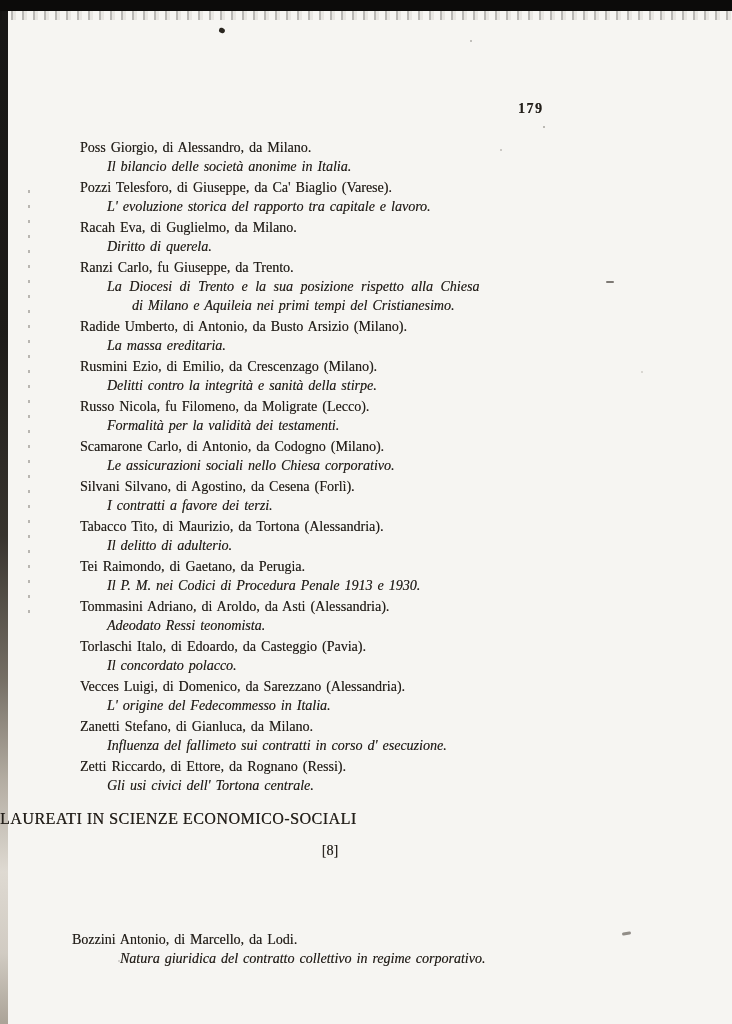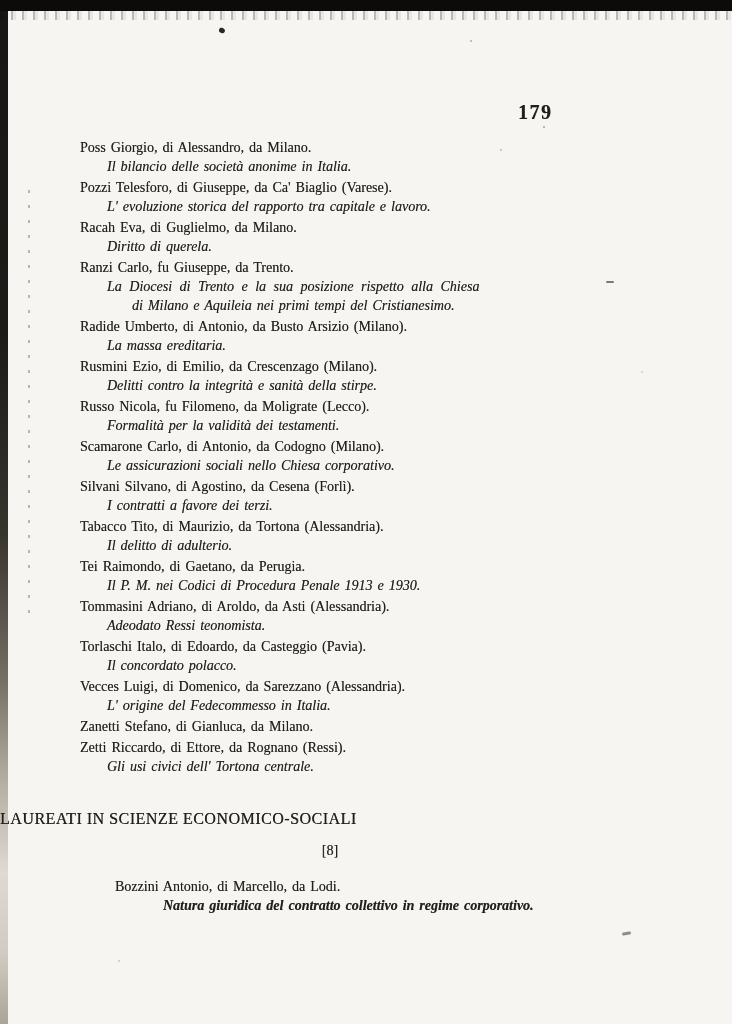--- a/index.html
+++ b/index.html
@@ -35,43 +35,43 @@
   .s3{left:543px;top:126px;width:2px;height:2px;opacity:.7;}
   .s4{left:606px;top:281px;width:8px;height:2px;border-radius:1px;background:rgba(45,39,32,.6);}
   .s5{left:622px;top:932px;width:9px;height:3px;border-radius:2px;background:rgba(62,55,48,.55);transform:rotate(-10deg);}
   .s6{left:500px;top:149px;width:2px;height:2px;opacity:.5;}
   .s7{left:641px;top:371px;width:2px;height:2px;opacity:.35;}
   .s8{left:118px;top:960px;width:2px;height:2px;opacity:.4;}
 
   
   .page-number{
     position:absolute;top:101px;left:518px;
-    font-size:20px;font-weight:700;letter-spacing:1.5px;
+    font-size:14px;font-weight:700;letter-spacing:1.5px;
   }
   .entries{position:absolute;top:138px;left:0;width:664px;padding-left:80px;box-sizing:border-box;}
   .entry{margin-bottom:2px;}
   .entry-name{
     font-size:14px;line-height:19px;word-spacing:1.5px;white-space:nowrap;
   }
   .entry-thesis{
     font-size:14px;line-height:19px;font-style:italic;word-spacing:1.5px;
     padding-left:52px;text-indent:-25px;white-space:pre-line;
   }
   .entry-thesis.multi::first-line{word-spacing:4px;}
   .section-title{
     position:absolute;top:810px;left:0;width:660px;margin:0;
     text-align:left;font-size:16px;font-weight:400;letter-spacing:0.5px;
     text-shadow:0.3px 0.3px 0.4px rgba(35,28,22,.7);
   }
   .section-count{
     position:absolute;top:843px;left:0;width:660px;
     text-align:center;font-size:14px;
   }
-  .section-entries{position:absolute;top:877px;left:0;width:664px;padding-left:115px;box-sizing:border-box;}
-  .section-entries .entry-thesis{padding-left:73px;text-indent:-25px;font-weight:bold;}
+  .section-entries{position:absolute;top:930px;left:0;width:664px;padding-left:72px;box-sizing:border-box;}
+  .section-entries .entry-thesis{padding-left:73px;text-indent:-25px;}
 </style>
 </head>
 <body>
 
 <div class="page">
 
   <div class="top-bar"></div>
   <div class="top-noise"></div>
   <div class="binding"></div>
   <div class="binding-dots"></div>
@@ -139,20 +139,21 @@
       <div class="entry">
         <div class="entry-name">Torlaschi Italo, di Edoardo, da Casteggio (Pavia).</div>
         <div class="entry-thesis">Il concordato polacco.</div>
       </div>
       <div class="entry">
         <div class="entry-name">Vecces Luigi, di Domenico, da Sarezzano (Alessandria).</div>
         <div class="entry-thesis">L' origine del Fedecommesso in Italia.</div>
       </div>
       <div class="entry">
         <div class="entry-name">Zanetti Stefano, di Gianluca, da Milano.</div>
+        <div class="entry-thesis">Influenza del fallimeto sui contratti in corso d' esecuzione.</div>
       </div>
       <div class="entry">
         <div class="entry-name">Zetti Riccardo, di Ettore, da Rognano (Ressi).</div>
         <div class="entry-thesis">Gli usi civici dell' Tortona centrale.</div>
       </div>
     </div>
 
   <h2 class="section-title">LAUREATI IN SCIENZE ECONOMICO-SOCIALI</h2>
   <div class="section-count ink">[8]</div>
 

